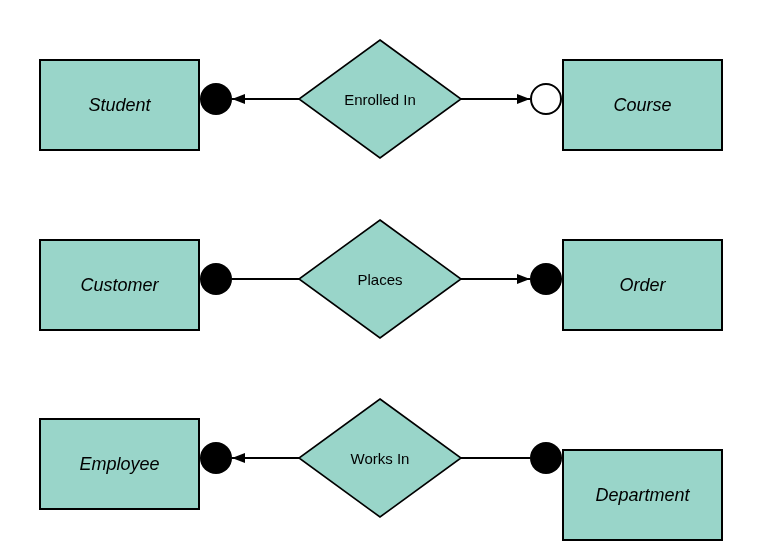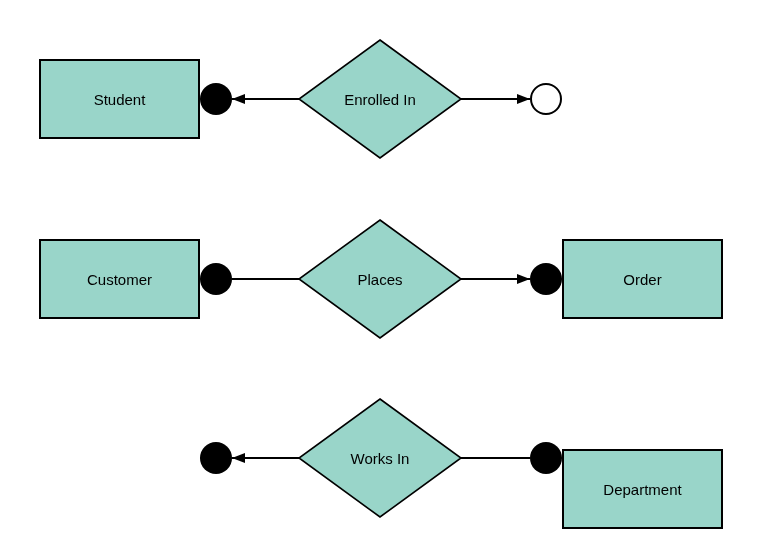--- a/index.html
+++ b/index.html
@@ -10,29 +10,30 @@
     position: relative;
     width: 761px;
     height: 560px;
     background: var(--background, #ffffff);
     overflow: hidden;
   }
 
   .entity {
     position: absolute;
     width: 161px;
-    height: 80px;
+    height: 92px;
     background: var(--shape-fill, #99d5c9);
     border: 2px solid var(--shape-stroke, #000000);
     display: flex;
     align-items: center;
     justify-content: center;
-    font-size: 15px;
+    font-size: 18px;
     color: var(--text-color, #000000);
     text-align: center;
+    font-style: italic;
   }
 
   .dot {
     position: absolute;
     width: 32px;
     height: 32px;
     border-radius: 50%;
     background: var(--line-color, #000000);
   }
   .dot.open {
@@ -90,20 +91,23 @@
 
   <svg class="diamond" style="left:298px; top:39px;" viewBox="0 0 164 120">
     <polygon points="82,1 163,60 82,119 1,60"></polygon>
     <text x="82" y="60">Enrolled In</text>
   </svg>
 
   <div class="connector" style="left:461px; top:98px; width:69px;"></div>
   <div class="arrowhead right" style="left:517px; top:94px;"></div>
   <div class="dot open" style="left:530px; top:83px;"></div>
 
+  <div class="entity" style="left:562px; top:59px;">
+    <span>Course</span>
+  </div>
 
   <div class="entity" style="left:39px; top:239px;text-align:right;">
     <span>Customer</span>
   </div>
 
   <div class="dot" style="left:200px; top:263px;"></div>
   <div class="connector" style="left:232px; top:278px; width:68px;"></div>
 
   <svg class="diamond" style="left:298px; top:219px;" viewBox="0 0 164 120">
     <polygon points="82,1 163,60 82,119 1,60"></polygon>
@@ -111,20 +115,23 @@
   </svg>
 
   <div class="connector" style="left:461px; top:278px; width:69px;"></div>
   <div class="arrowhead right" style="left:517px; top:274px;"></div>
   <div class="dot" style="left:530px; top:263px;"></div>
 
   <div class="entity" style="left:562px; top:239px;">
     <span>Order</span>
   </div>
 
+  <div class="entity" style="left:39px; top:418px;">
+    <span>Employee</span>
+  </div>
 
   <div class="dot" style="left:200px; top:442px;"></div>
   <div class="connector" style="left:232px; top:457px; width:68px;"></div>
   <div class="arrowhead left" style="left:232px; top:453px;"></div>
 
   <svg class="diamond" style="left:298px; top:398px;" viewBox="0 0 164 120">
     <polygon points="82,1 163,60 82,119 1,60"></polygon>
     <text x="82" y="60">Works In</text>
   </svg>
 

